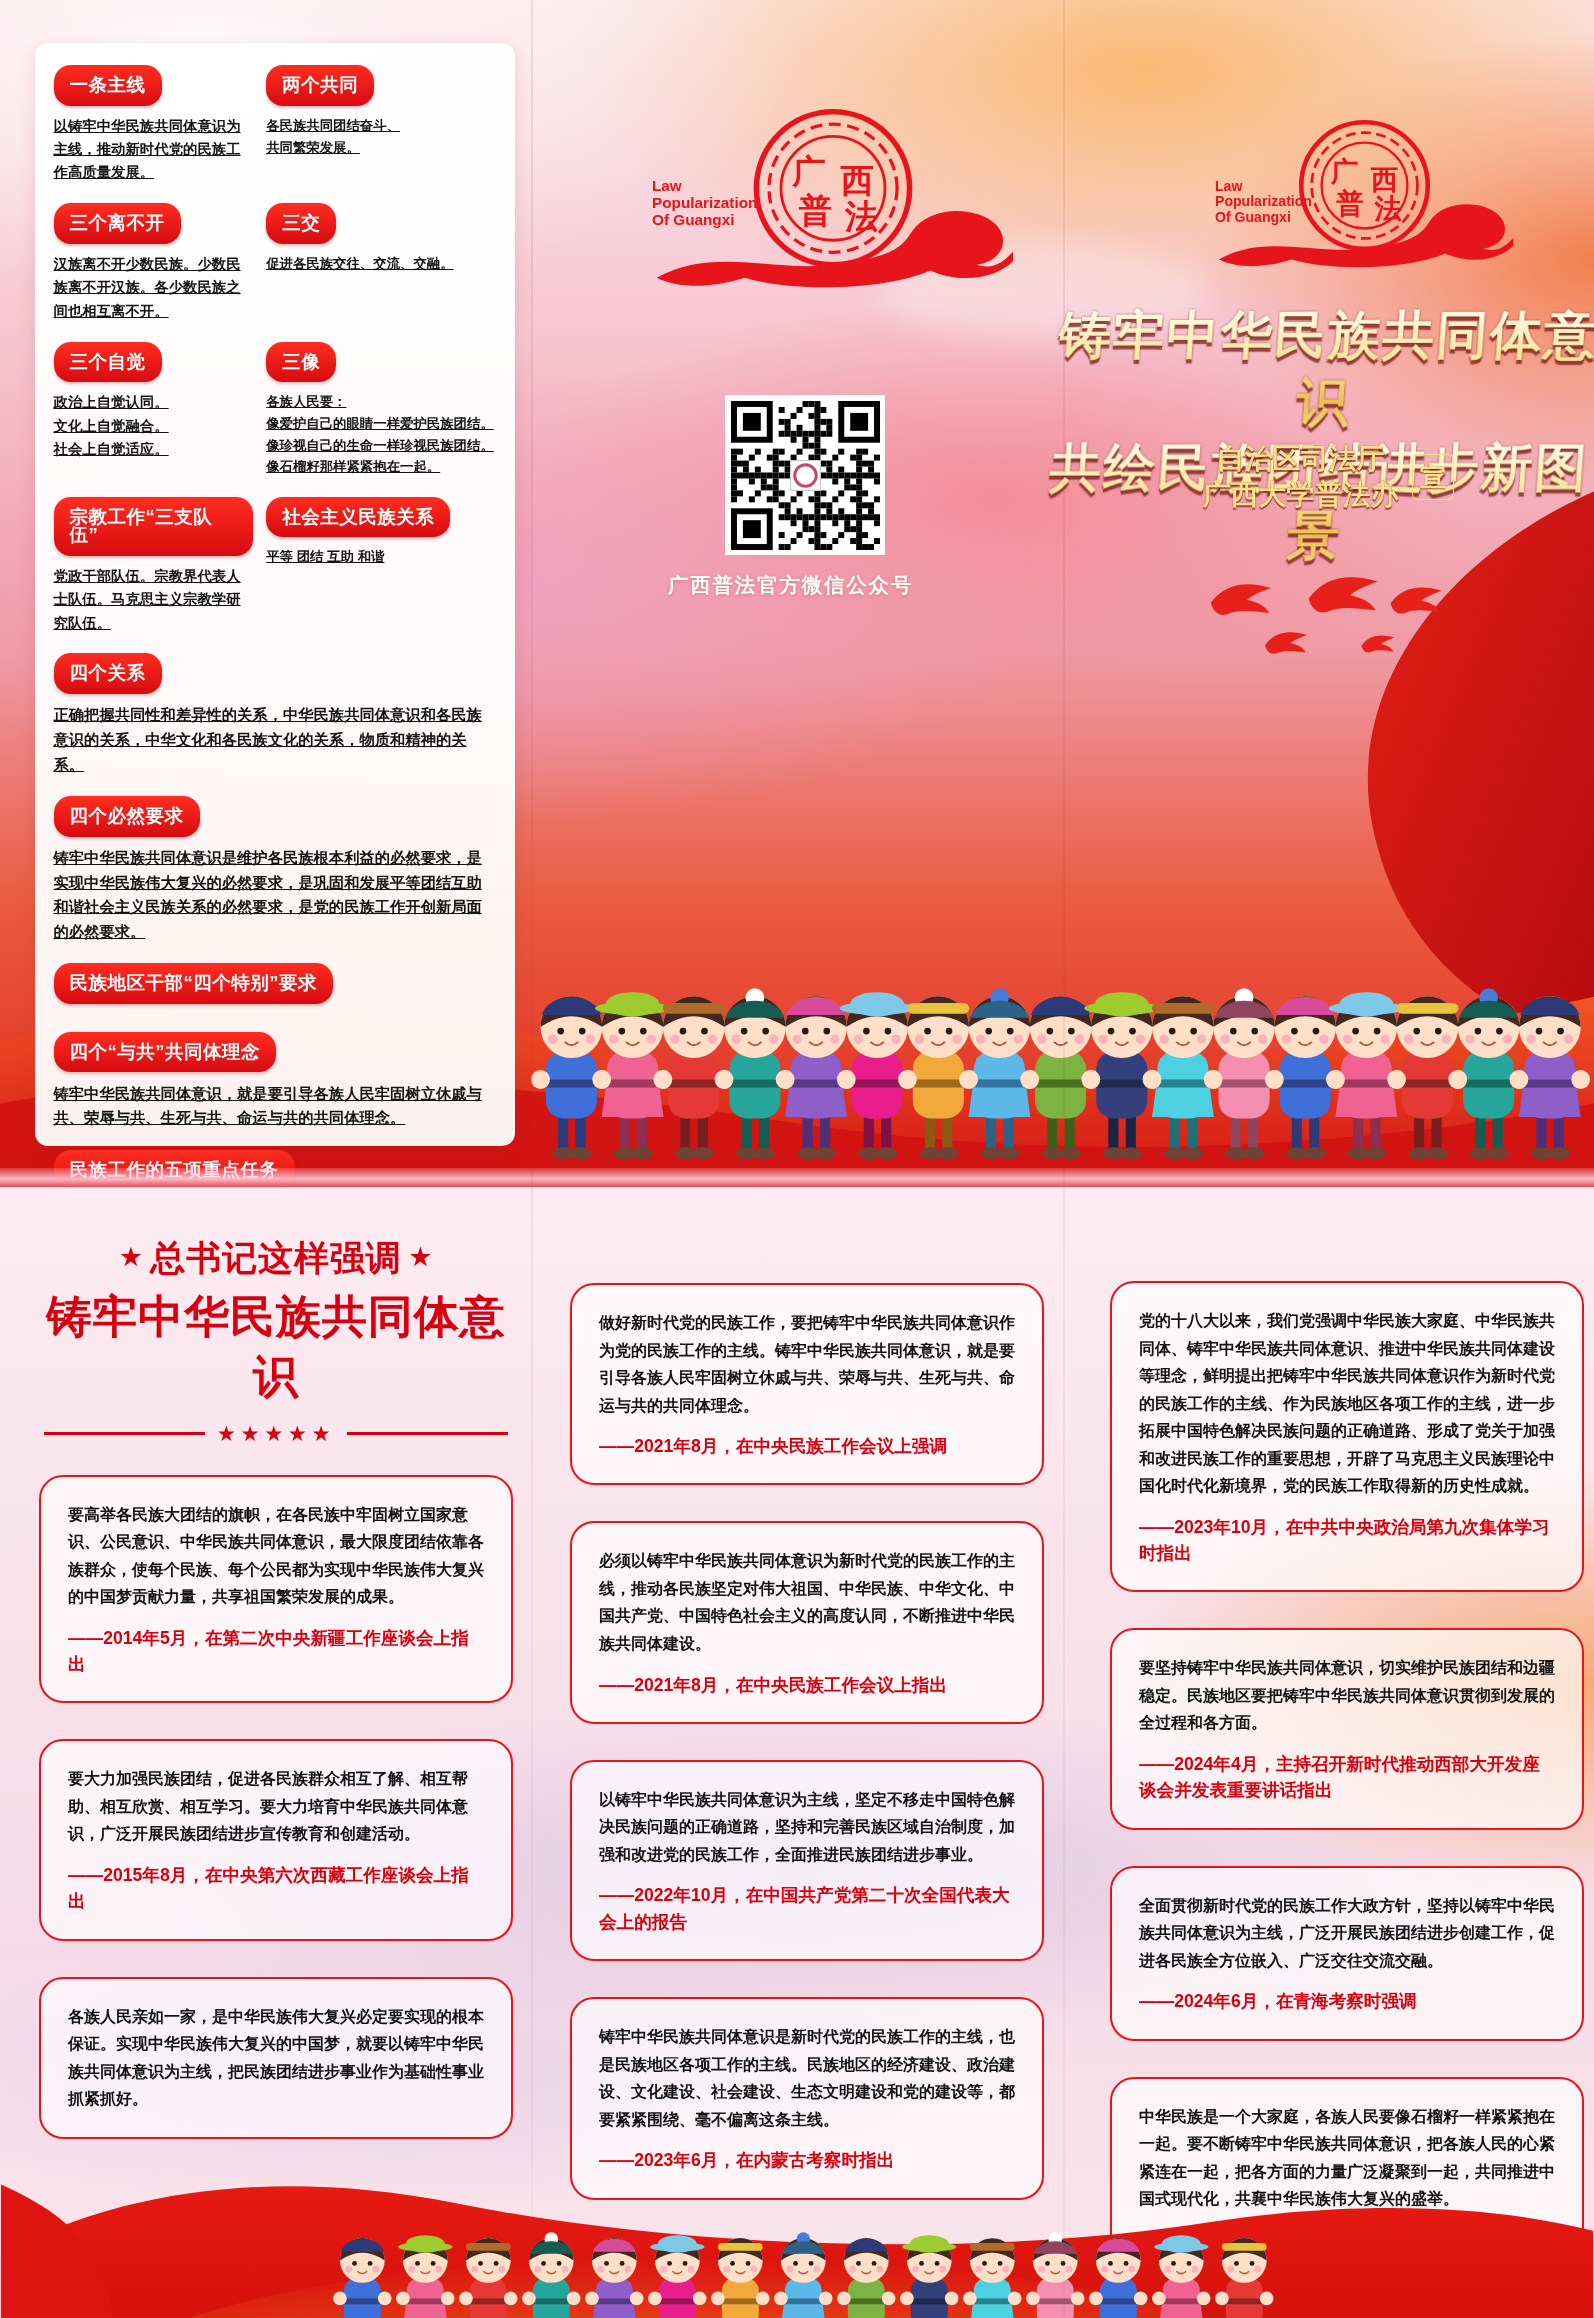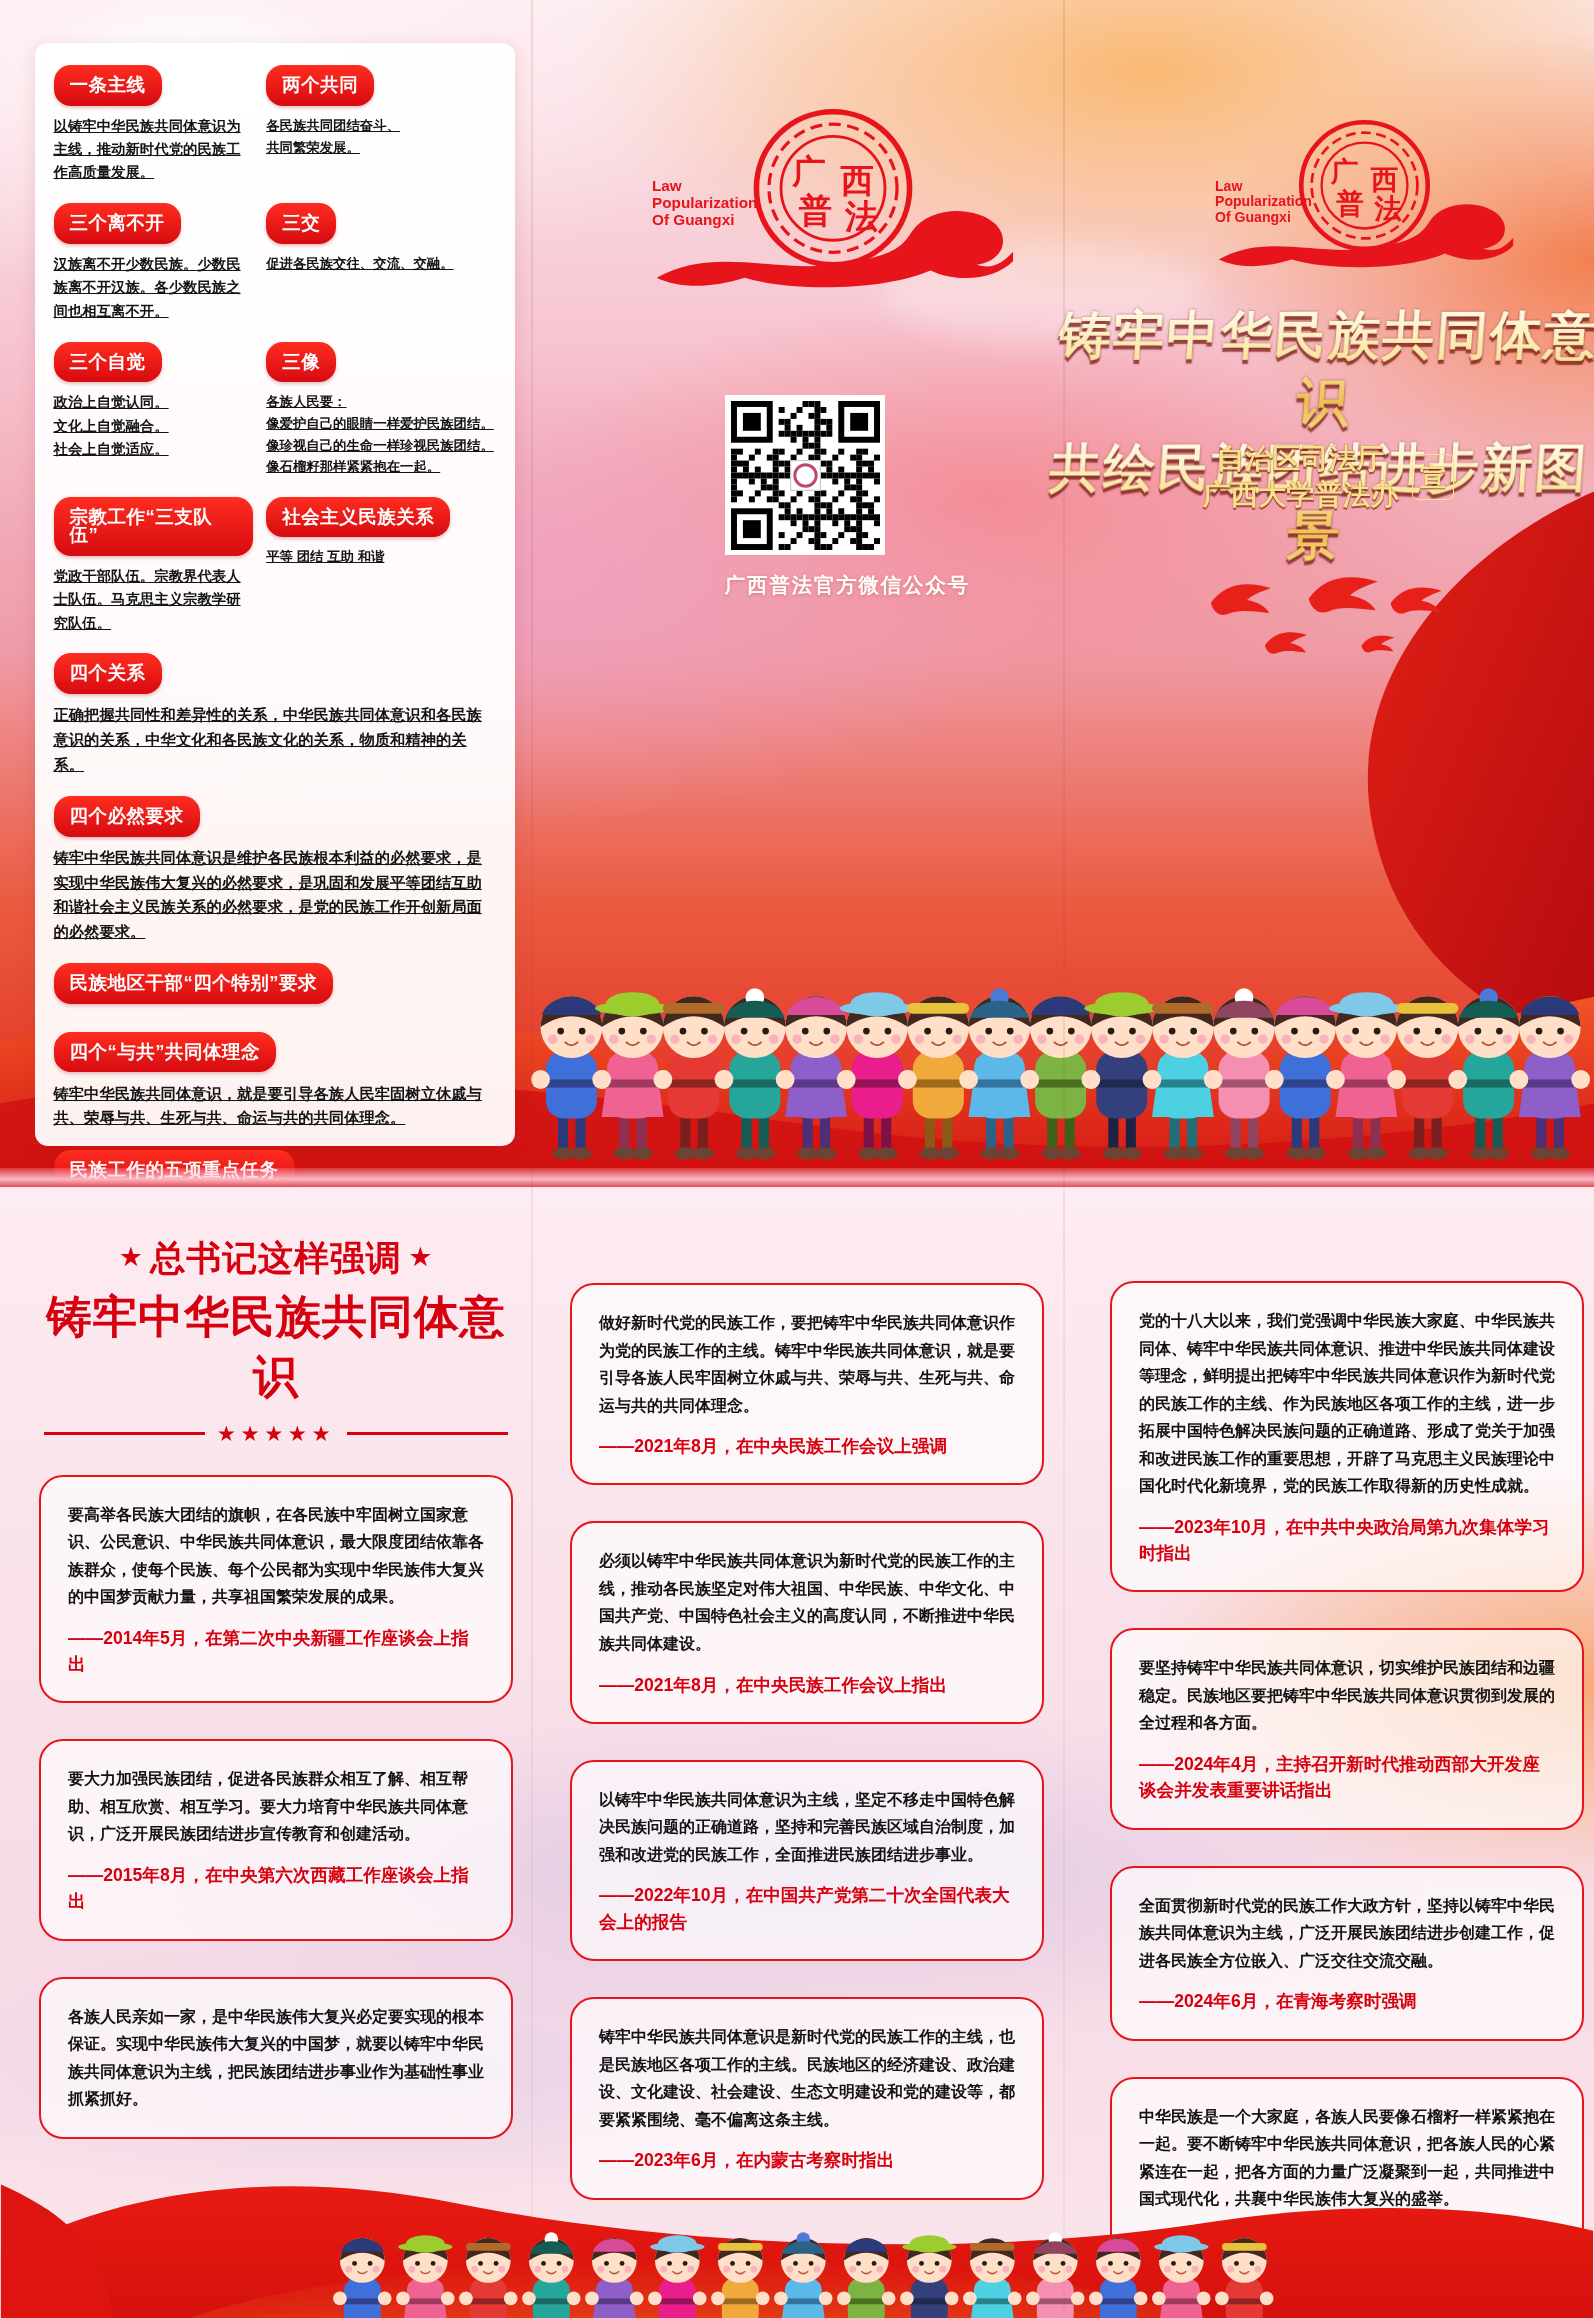--- a/index.html
+++ b/index.html
@@ -40,21 +40,21 @@
   }
   .ktext{font-size:14.4px;line-height:1.62;color:#141414;font-weight:700;white-space:pre-line;text-decoration:underline;}
   .colB .ktext{font-size:13.4px;}
   .kfull .ktext{font-size:15.3px;}
   .kfull{margin-bottom:18.5px;}
   
   .logo{position:absolute;z-index:25;}
   .logo-eng{position:absolute;color:#e8141c;font-weight:800;font-size:15.3px;line-height:1.12;text-align:left;}
   
   .qr-box{position:absolute;left:725px;top:395px;width:160px;height:160px;background:#fff;z-index:25;padding:5.6px;box-sizing:border-box;}
-  .qr-caption{position:absolute;left:645px;top:571px;width:325px;text-align:right;z-index:25;
+  .qr-caption{position:absolute;left:668px;top:571px;width:325px;text-align:left;z-index:25;
     color:#fff;font-size:20.4px;font-weight:800;letter-spacing:1.9px;text-shadow:0 1.4px 3.7px rgba(180,70,30,.4);}
   
   .cover-title{position:absolute;left:1049px;top:302px;width:545px;z-index:25;text-align:center;transform:skewX(-4deg);}
   .cover-title .line{
     display:block;font-size:52px;font-weight:900;letter-spacing:1.9px;line-height:1.28;
     background:linear-gradient(180deg,#fffbe8 5%,#fae398 45%,#edbf55 75%,#f6d87e);
     -webkit-background-clip:text;background-clip:text;color:transparent;
     filter:drop-shadow(0 4.2px 0.5px rgba(110,12,8,.55)) drop-shadow(0 0 0.9px rgba(110,12,8,.6));
   }
   .publisher{position:absolute;left:1063px;top:441px;width:531px;z-index:25;display:flex;align-items:center;justify-content:center;gap:13px;}

